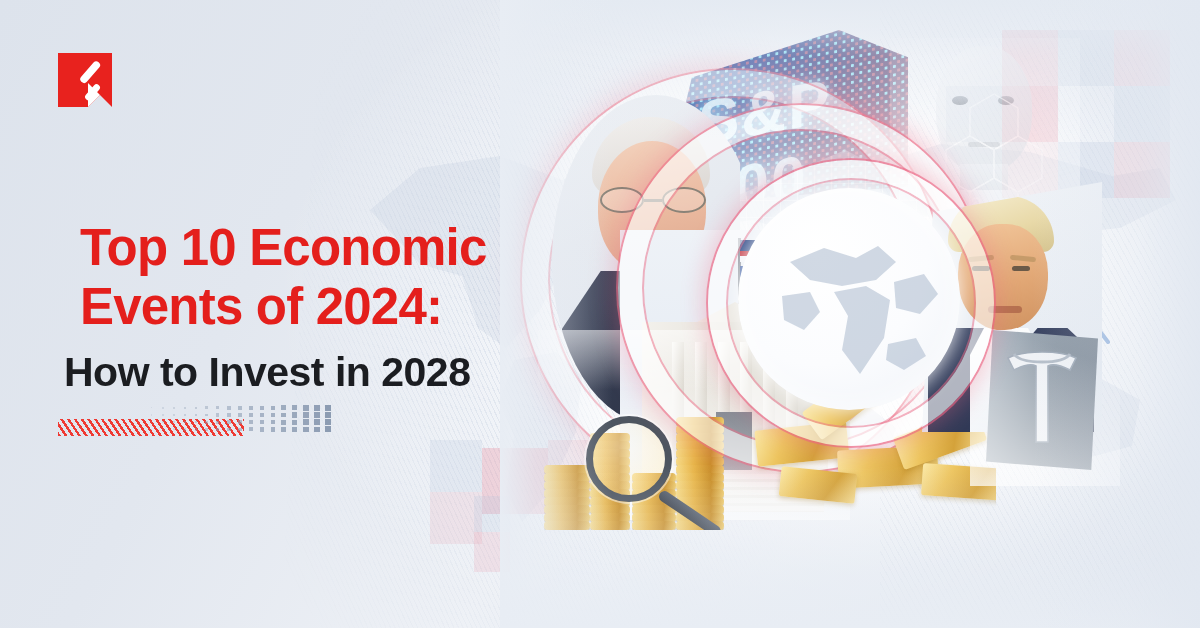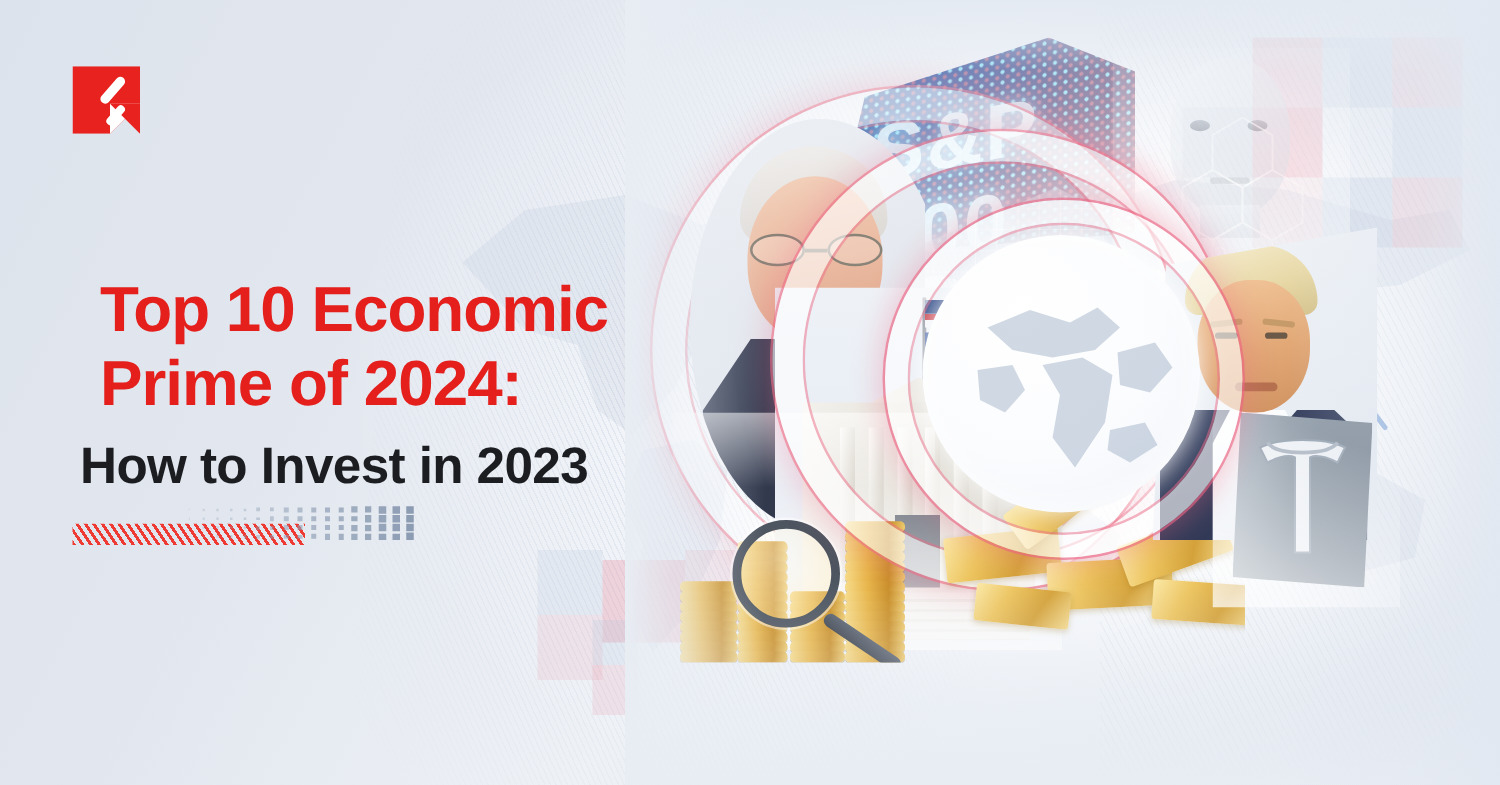--- a/index.html
+++ b/index.html
@@ -569,24 +569,24 @@
         <path d="M30,54 V30 H54 Z" fill="#ffffff"></path>
         <path d="M30,30 H54 V54 Z" fill="#e8221e"></path>
         <rect x="28.5" y="6" width="7.5" height="26" rx="3.6" fill="#ffffff" transform="rotate(41 32 19)"></rect>
         <rect x="31.5" y="30" width="6.6" height="19" rx="3.2" fill="#ffffff" transform="rotate(41 35 39)"></rect>
       </svg>
     </div>
   </div>
 
   <div class="headline">
     <div>Top 10 Economic</div>
-    <div>Prime of 2024:</div>
+    <div>Events of 2024:</div>
   </div>
 
-  <div class="subhead">How to Invest in 2023</div>
+  <div class="subhead">How to Invest in 2028</div>
 
   <div class="divider">
     <div class="div-hatch"></div>
     <div class="div-dots">
         <i style="width: 1.4px; height: 1.4px; left: 5.1px; top: 5.1px; opacity: 0.18;"></i>
         <i style="width: 1.4px; height: 1.4px; left: 5.1px; top: 12.3px; opacity: 0.18;"></i>
         <i style="width: 1.4px; height: 1.4px; left: 5.1px; top: 19.5px; opacity: 0.18;"></i>
         <i style="width: 1.4px; height: 1.4px; left: 5.1px; top: 26.7px; opacity: 0.18;"></i>
         <i style="width: 1.6875px; height: 1.6875px; left: 15.9563px; top: 4.95625px; opacity: 0.23125;"></i>
         <i style="width: 1.6875px; height: 1.6875px; left: 15.9563px; top: 12.1562px; opacity: 0.23125;"></i>

